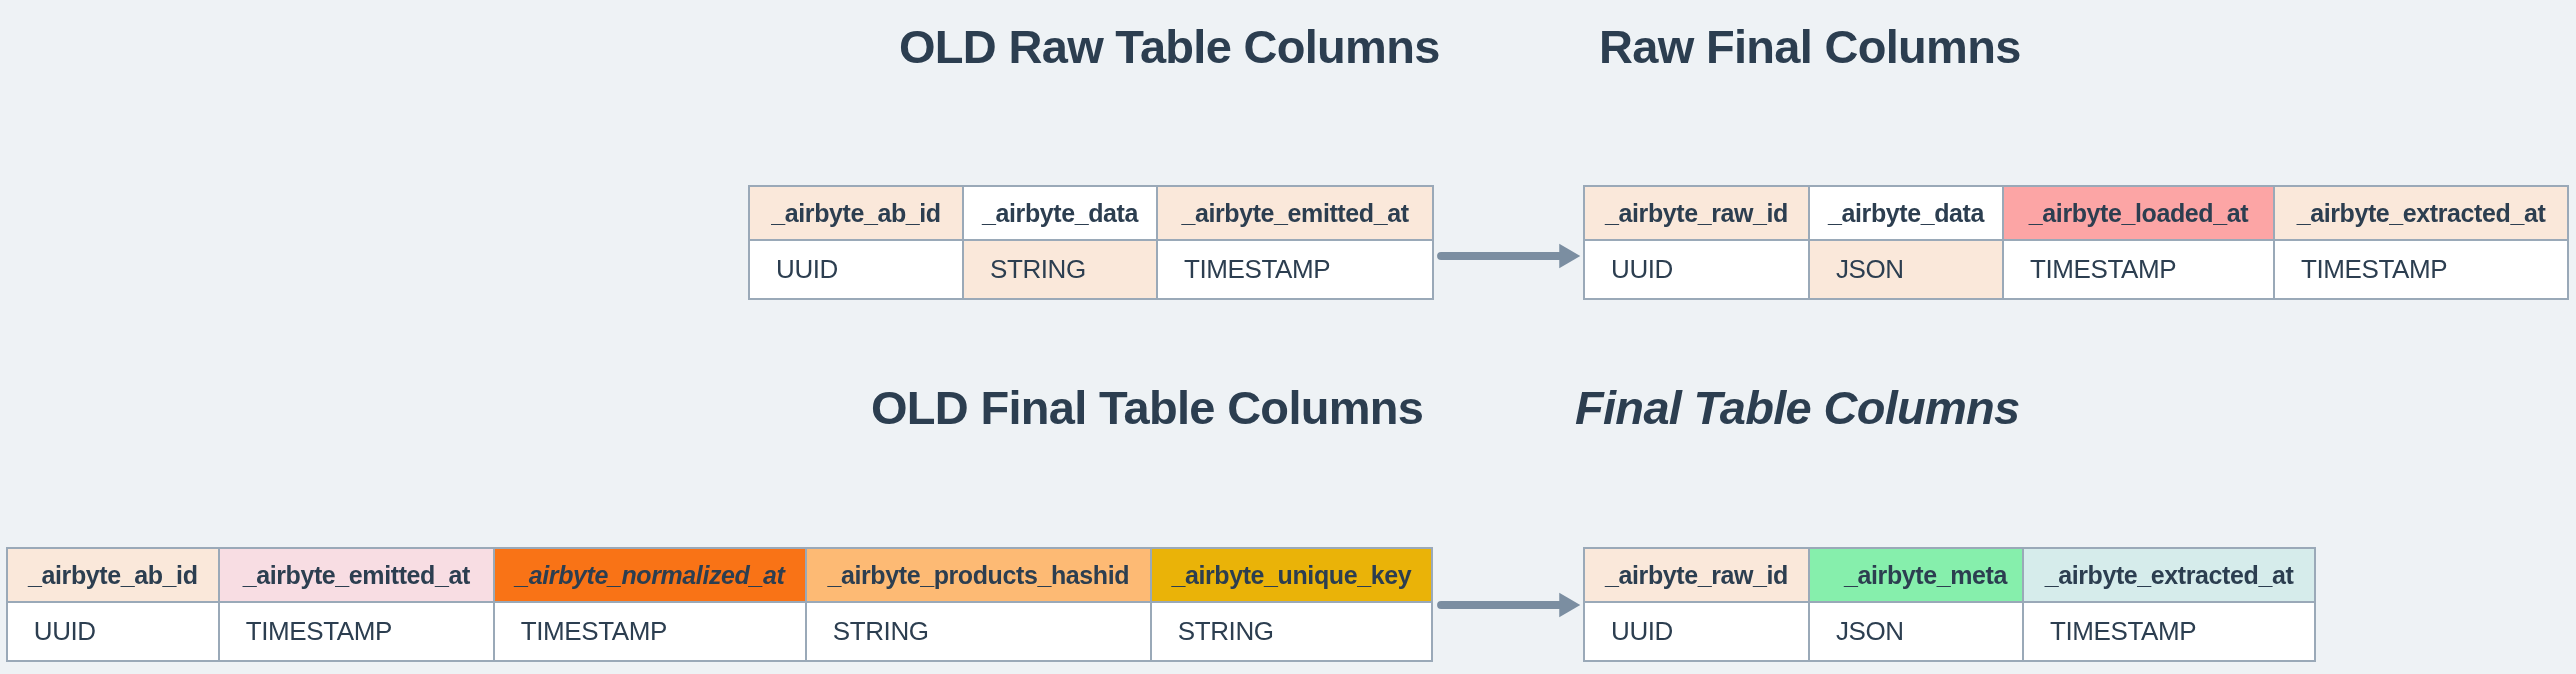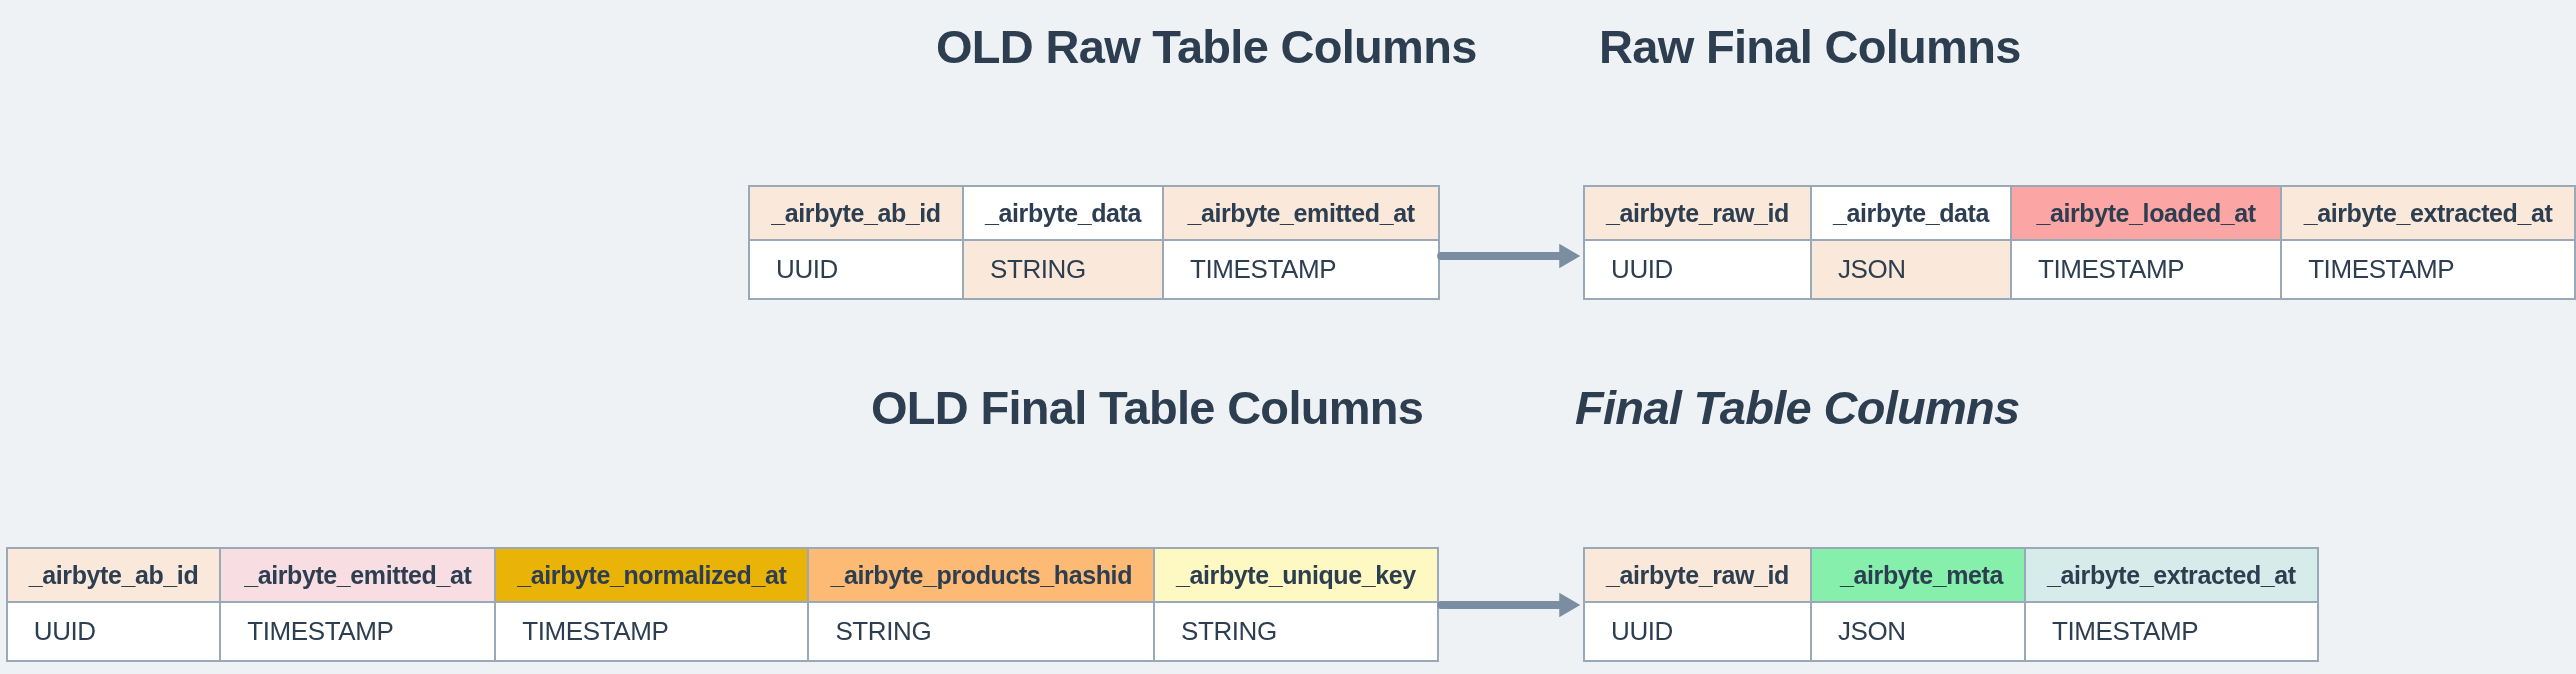--- a/index.html
+++ b/index.html
@@ -15,21 +15,21 @@
   }
   .title {
     position: absolute;
     font-size: 47px;
     font-weight: 600;
     letter-spacing: -0.7px;
     line-height: 55px;
     color: var(--text, #2c3e50);
     white-space: nowrap;
   }
-  #title-old-raw   { left: 899px; top: 19px; margin-left: 37px; }
+  #title-old-raw   { left: 899px; top: 19px; }
   #title-raw       { left: 1599px; top: 19px; }
   #title-old-final { left: 871px; top: 380px; }
   #title-final     { left: 1575px; top: 380px; font-style: italic; }
 
   table.coltable {
     position: absolute;
     border-collapse: collapse;
     table-layout: fixed;
     background: #ffffff;
   }
@@ -40,21 +40,21 @@
     white-space: nowrap;
     overflow: hidden;
     vertical-align: middle;
   }
   table.coltable th {
     height: 52px;
     font-size: 25px;
     font-weight: 700;
     letter-spacing: -0.4px;
     text-align: center;
-    padding: 0 21px;
+    padding: 0 15px;
   }
   table.coltable td {
     height: 57px;
     font-size: 26px;
     font-weight: 400;
     letter-spacing: -0.4px;
     text-align: left;
     padding: 0 7.3px 0 26px;
   }
   #t-old-raw   { left: 748px; top: 185px; }
@@ -124,23 +124,23 @@
       <col style="width:212px">
       <col style="width:275px">
       <col style="width:312px">
       <col style="width:345px">
       <col style="width:281px">
     </colgroup>
   <tbody>
       <tr>
     <th style="background-color: rgb(250, 232, 218);">_airbyte_ab_id</th>
     <th style="background-color: rgb(248, 221, 227);">_airbyte_emitted_at</th>
-    <th style="background-color: #eab308;">_airbyte_normalized_at</th>
+    <th style="background-color: #f97316; font-style: italic;">_airbyte_normalized_at</th>
     <th style="background-color: #fdba74;">_airbyte_products_hashid</th>
-    <th style="background-color: #fef9c3;">_airbyte_unique_key</th>
+    <th style="background-color: #eab308;">_airbyte_unique_key</th>
   </tr>
   <tr>
     <td style="background-color: rgb(255, 255, 255);">UUID</td>
     <td style="background-color: rgb(255, 255, 255);">TIMESTAMP</td>
     <td style="background-color: rgb(255, 255, 255);">TIMESTAMP</td>
     <td style="background-color: rgb(255, 255, 255);">STRING</td>
     <td style="background-color: rgb(255, 255, 255);">STRING</td>
   </tr>
 </tbody>
   </table>

